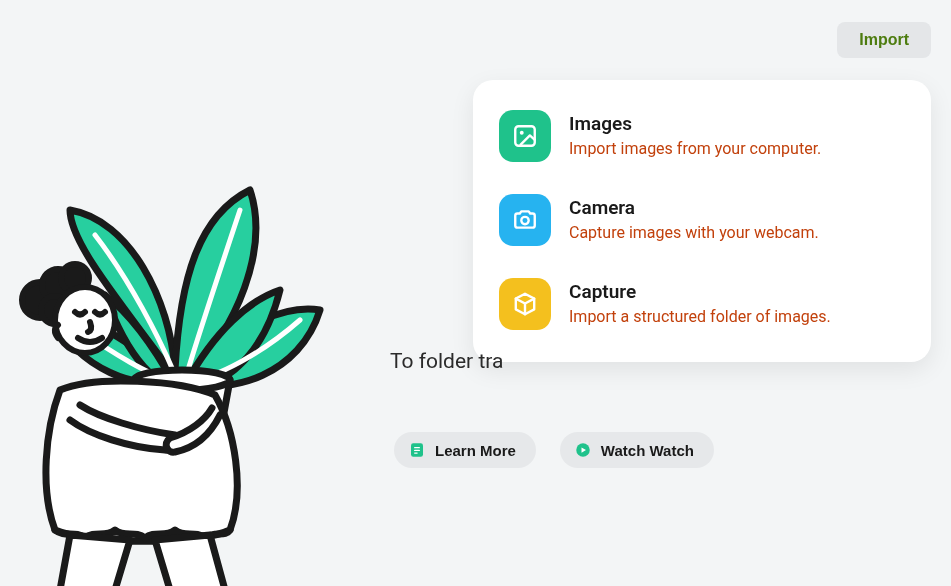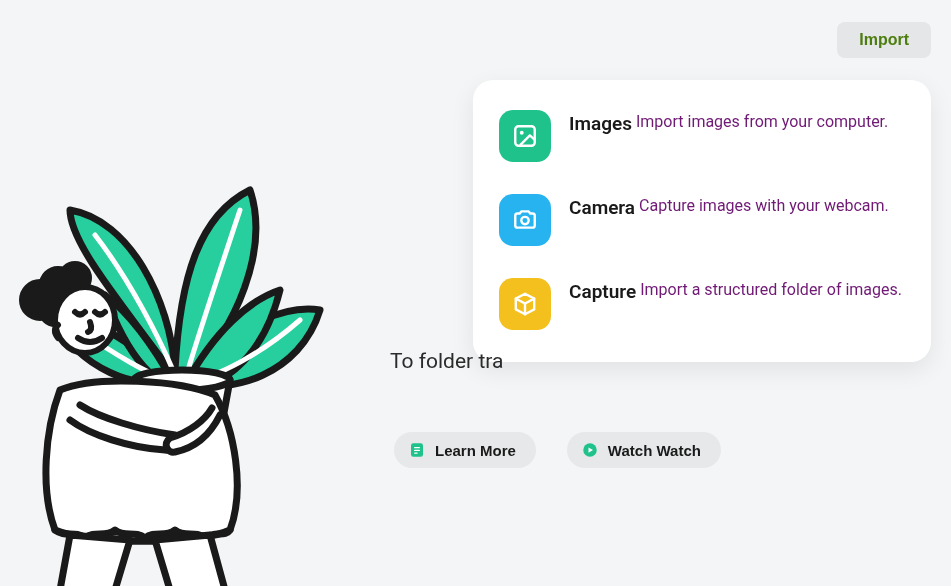--- a/index.html
+++ b/index.html
@@ -58,48 +58,48 @@
       display: flex;
       align-items: center;
       justify-content: center;
       flex-shrink: 0;
     }
     .icon-tile.green { background: #1fc28b; }
     .icon-tile.blue  { background: #26b3f0; }
     .icon-tile.yellow{ background: #f4c01e; }
     .dropdown-item-text {
       display: flex;
-      flex-direction: row;
+      flex-direction: column;
       gap: 4px;
       padding-top: 2px;
     }
     .dropdown-item-title {
       font-size: 19px;
       font-weight: 600;
       color: #1a1a1a;
     }
     .dropdown-item-desc {
       font-size: 16px;
-      color: #701a75;
+      color: #c2410c;
     }
     .main-text {
       position: absolute;
       left: 390px;
       top: 345px;
       font-size: 21px;
       color: #2b2b2b;
       line-height: 1.6;
       width: 500px;
     }
     .action-row {
       position: absolute;
       left: 394px;
       top: 432px;
       display: flex;
-      gap: 31px;
+      gap: 24px;
     }
     .pill {
       background: #e6e8ea;
       border: none;
       border-radius: 999px;
       padding: 9px 20px 9px 14px;
       font-size: 15px;
       font-weight: 600;
       color: #1a1a1a;
       display: inline-flex;

